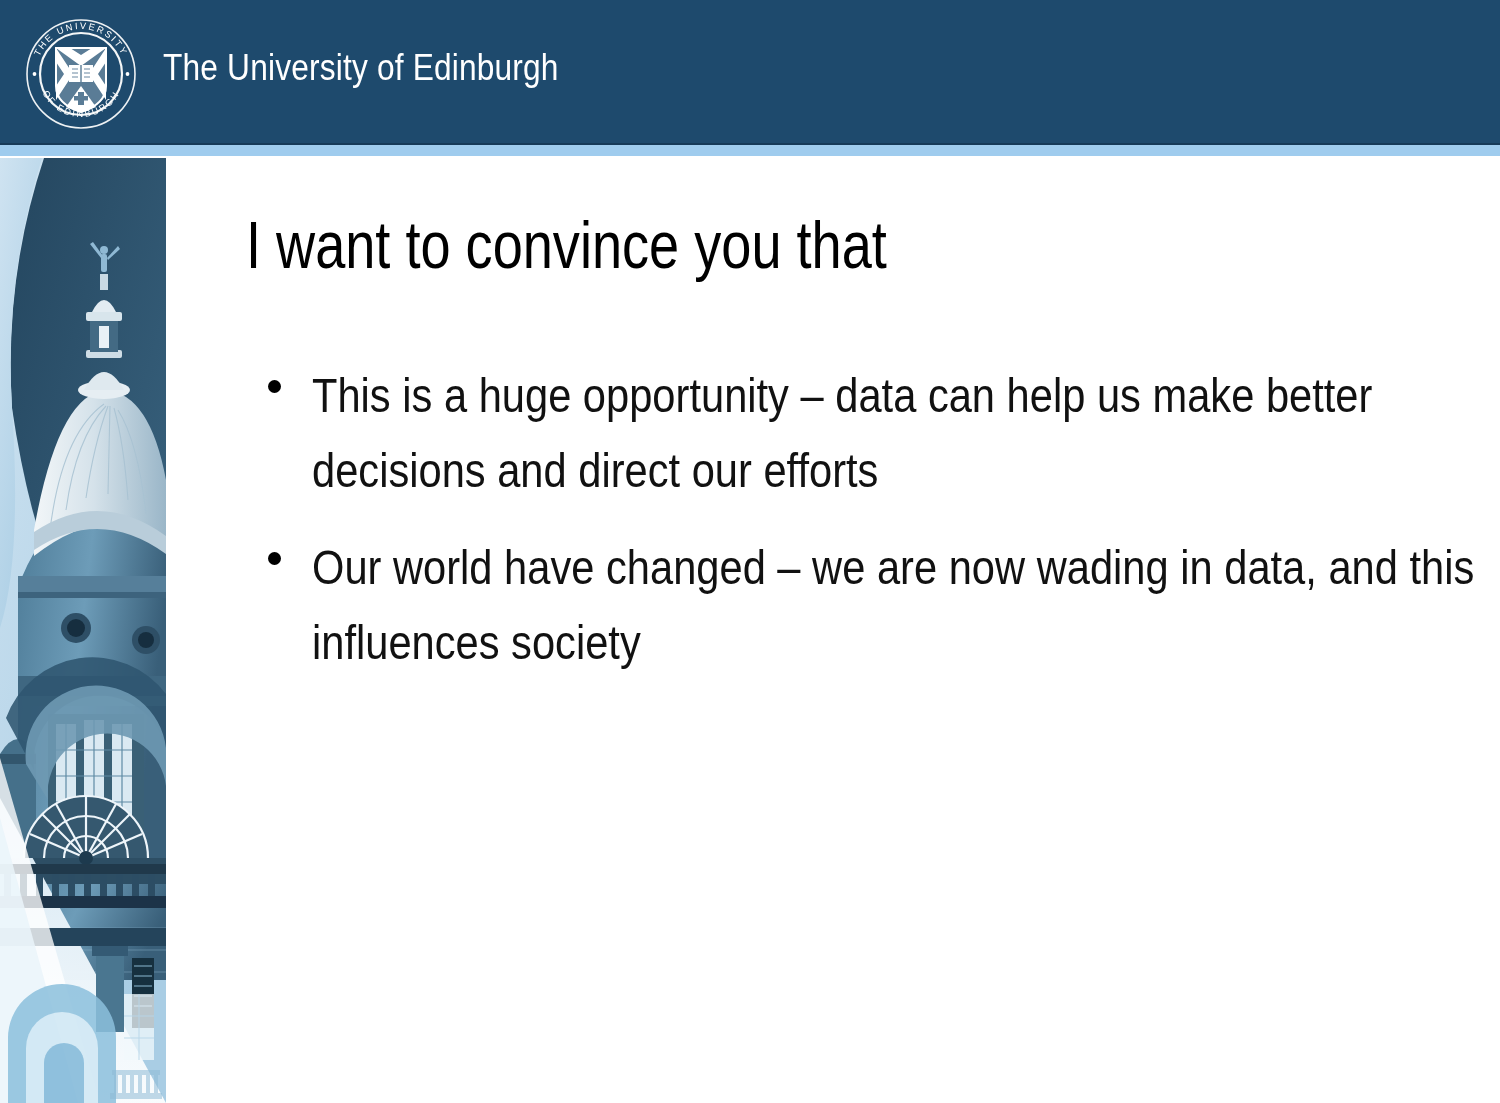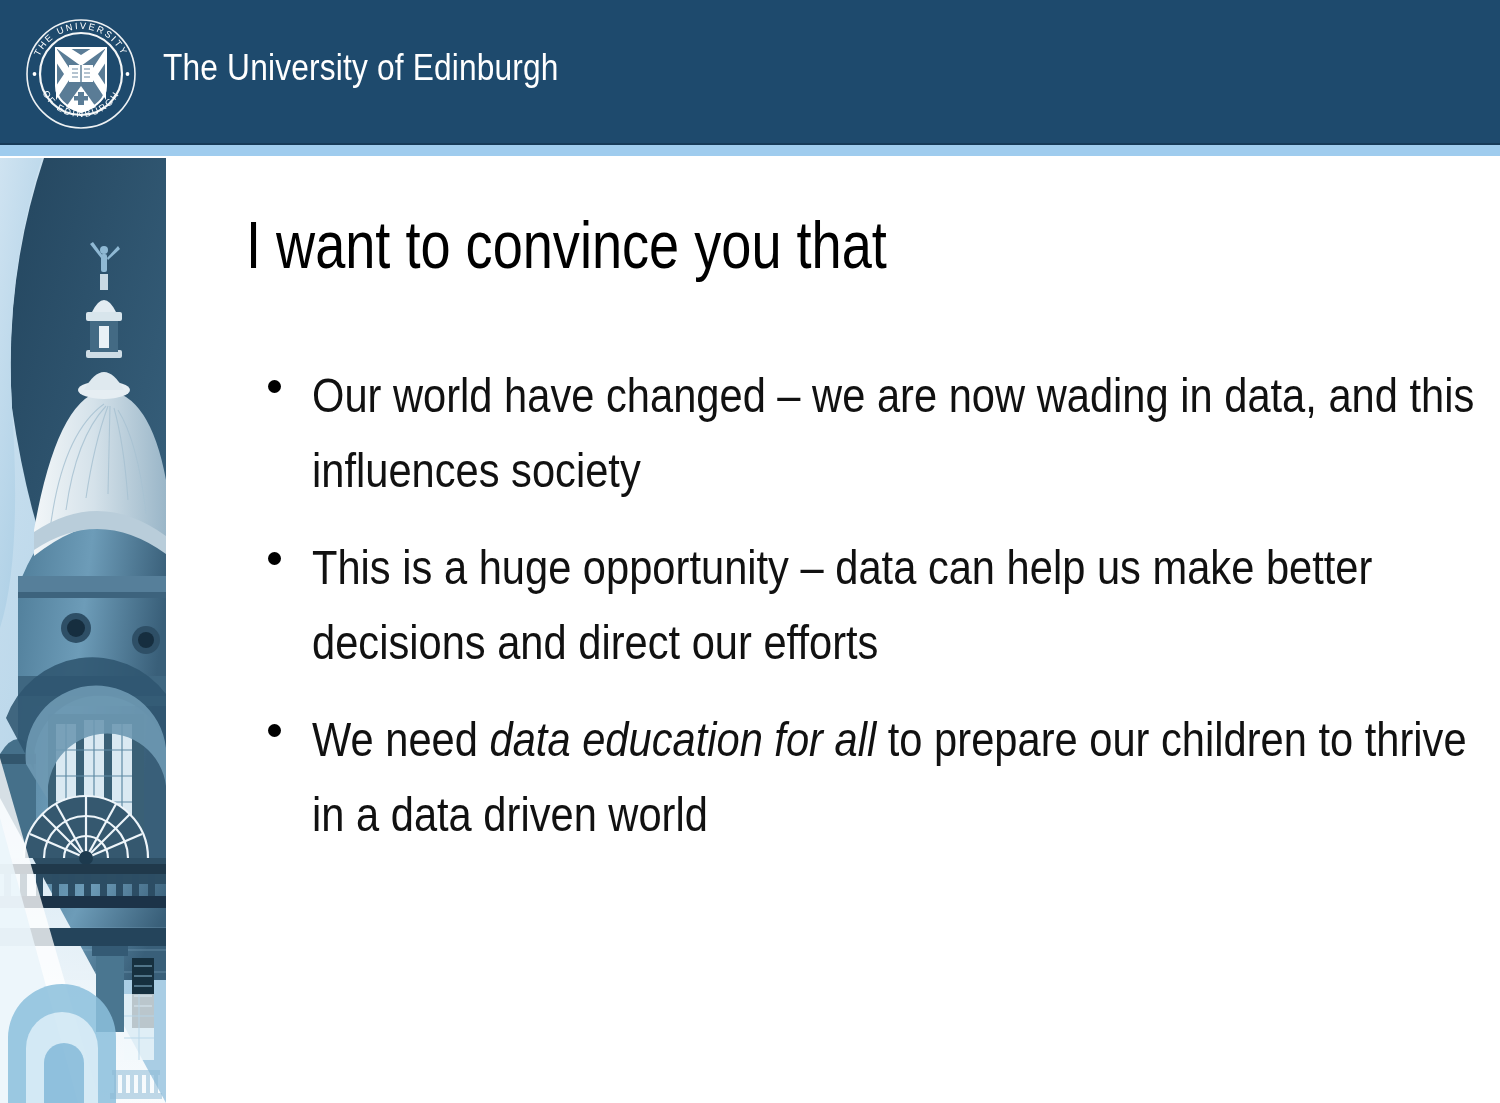--- a/index.html
+++ b/index.html
@@ -373,29 +373,25 @@
   </div>
 
   <div class="content">
 
     <div class="slide-title">I want to convince you that</div>
 
     <div class="bullets">
 
       <div class="bullet-row">
         <span class="bullet-dot"></span>
+        <span class="bullet-text"><span>This is a huge opportunity – data can help us make better decisions and direct our efforts</span></span>
+      </div>
+
+      <div class="bullet-row">
+        <span class="bullet-dot"></span>
         <span class="bullet-text"><span>Our world have changed – we are now wading in data, and this influences society</span></span>
       </div>
 
-      <div class="bullet-row">
-        <span class="bullet-dot"></span>
-        <span class="bullet-text"><span>This is a huge opportunity – data can help us make better decisions and direct our efforts</span></span>
-      </div>
-
-
-      <div class="bullet-row">
-        <span class="bullet-dot"></span>
-        <span class="bullet-text"><span>We need </span><em>data education for all</em><span> to prepare our children to thrive in a data driven world</span></span>
-      </div>
+
 
     </div>
   </div>
 </div>
 
 </body></html>

